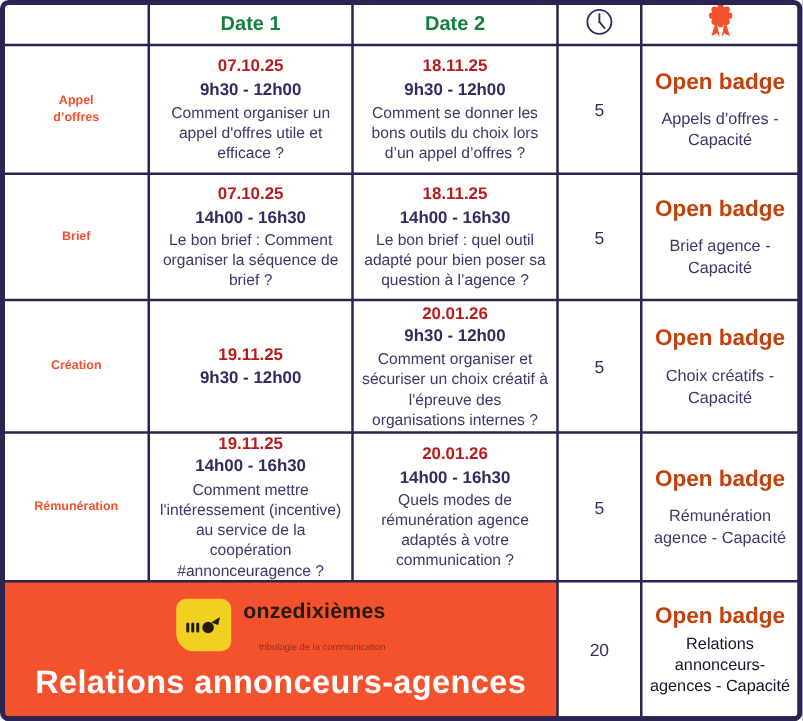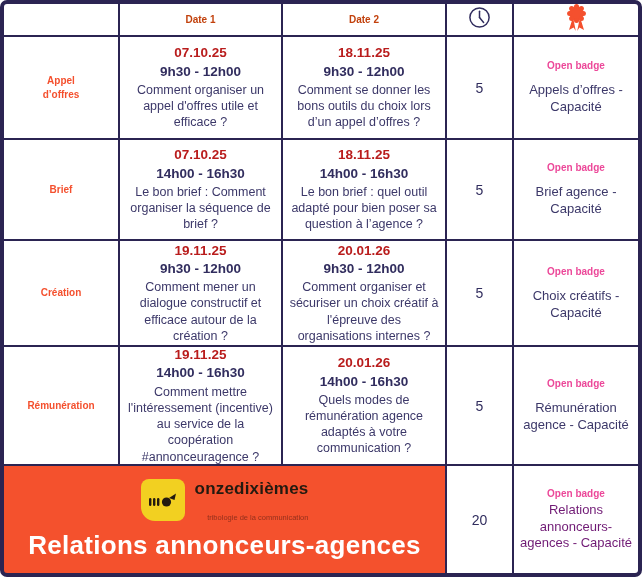--- a/index.html
+++ b/index.html
@@ -17,32 +17,32 @@
     gap:2px;
     overflow:hidden;
   }
   .cell{
     background:#ffffff;
     display:flex;flex-direction:column;
     align-items:center;justify-content:center;
     text-align:center;
     padding:4px 6px;
   }
-  .hdr{font-weight:bold;font-size:10px;color:#c2410c;}
+  .hdr{font-weight:bold;font-size:16px;color:#15803d;}
   .rowlabel{
     color:#f4502e;font-weight:bold;font-size:10px;
     white-space:pre-line;line-height:1.35;
   }
   .date{font-weight:bold;font-size:13.5px;color:#b91c1c;line-height:1.35;}
   .time{font-weight:bold;font-size:13.5px;color:#312d5e;line-height:1.35;}
   .desc{font-size:12.5px;color:#3c3869;line-height:1.3;margin-top:1px;}
   .hours{font-size:14px;color:#312d5e;}
-  .ob-title{font-weight:bold;font-size:10px;color:#ec4899;line-height:1.3;}
+  .ob-title{font-weight:bold;font-size:18px;color:#c2410c;line-height:1.3;}
   .ob-cap{font-size:13px;color:#3c3869;line-height:1.3;margin-top:10px;}
-  .ob-cap.orange{color:#701a75;}
+  .ob-cap.orange{color:#0f172a;}
 
   .banner{
     grid-column:1 / span 3;
     background:#f4512d;
     display:flex;flex-direction:column;
     align-items:center;justify-content:center;
     padding:6px 10px;
   }
   .brandrow{display:flex;align-items:center;gap:10px;margin-bottom:8px;}
   .logo-sq{
@@ -128,21 +128,20 @@
   <div class="cell hours">5</div>
   <div class="cell">
     <div class="ob-title">Open badge</div>
     <div class="ob-cap">Brief agence - Capacité</div>
   </div>
 
   <div class="cell rowlabel">Création</div>
   <div class="cell">
     <div class="date">19.11.25</div>
     <div class="time">9h30 - 12h00</div>
-    <div class="desc">Comment mener un dialogue constructif et efficace autour de la création ?</div>
   </div>
   <div class="cell">
     <div class="date">20.01.26</div>
     <div class="time">9h30 - 12h00</div>
     <div class="desc">Comment organiser et sécuriser un choix créatif à l'épreuve des organisations internes ?</div>
   </div>
   <div class="cell hours">5</div>
   <div class="cell">
     <div class="ob-title">Open badge</div>
     <div class="ob-cap">Choix créatifs - Capacité</div>

